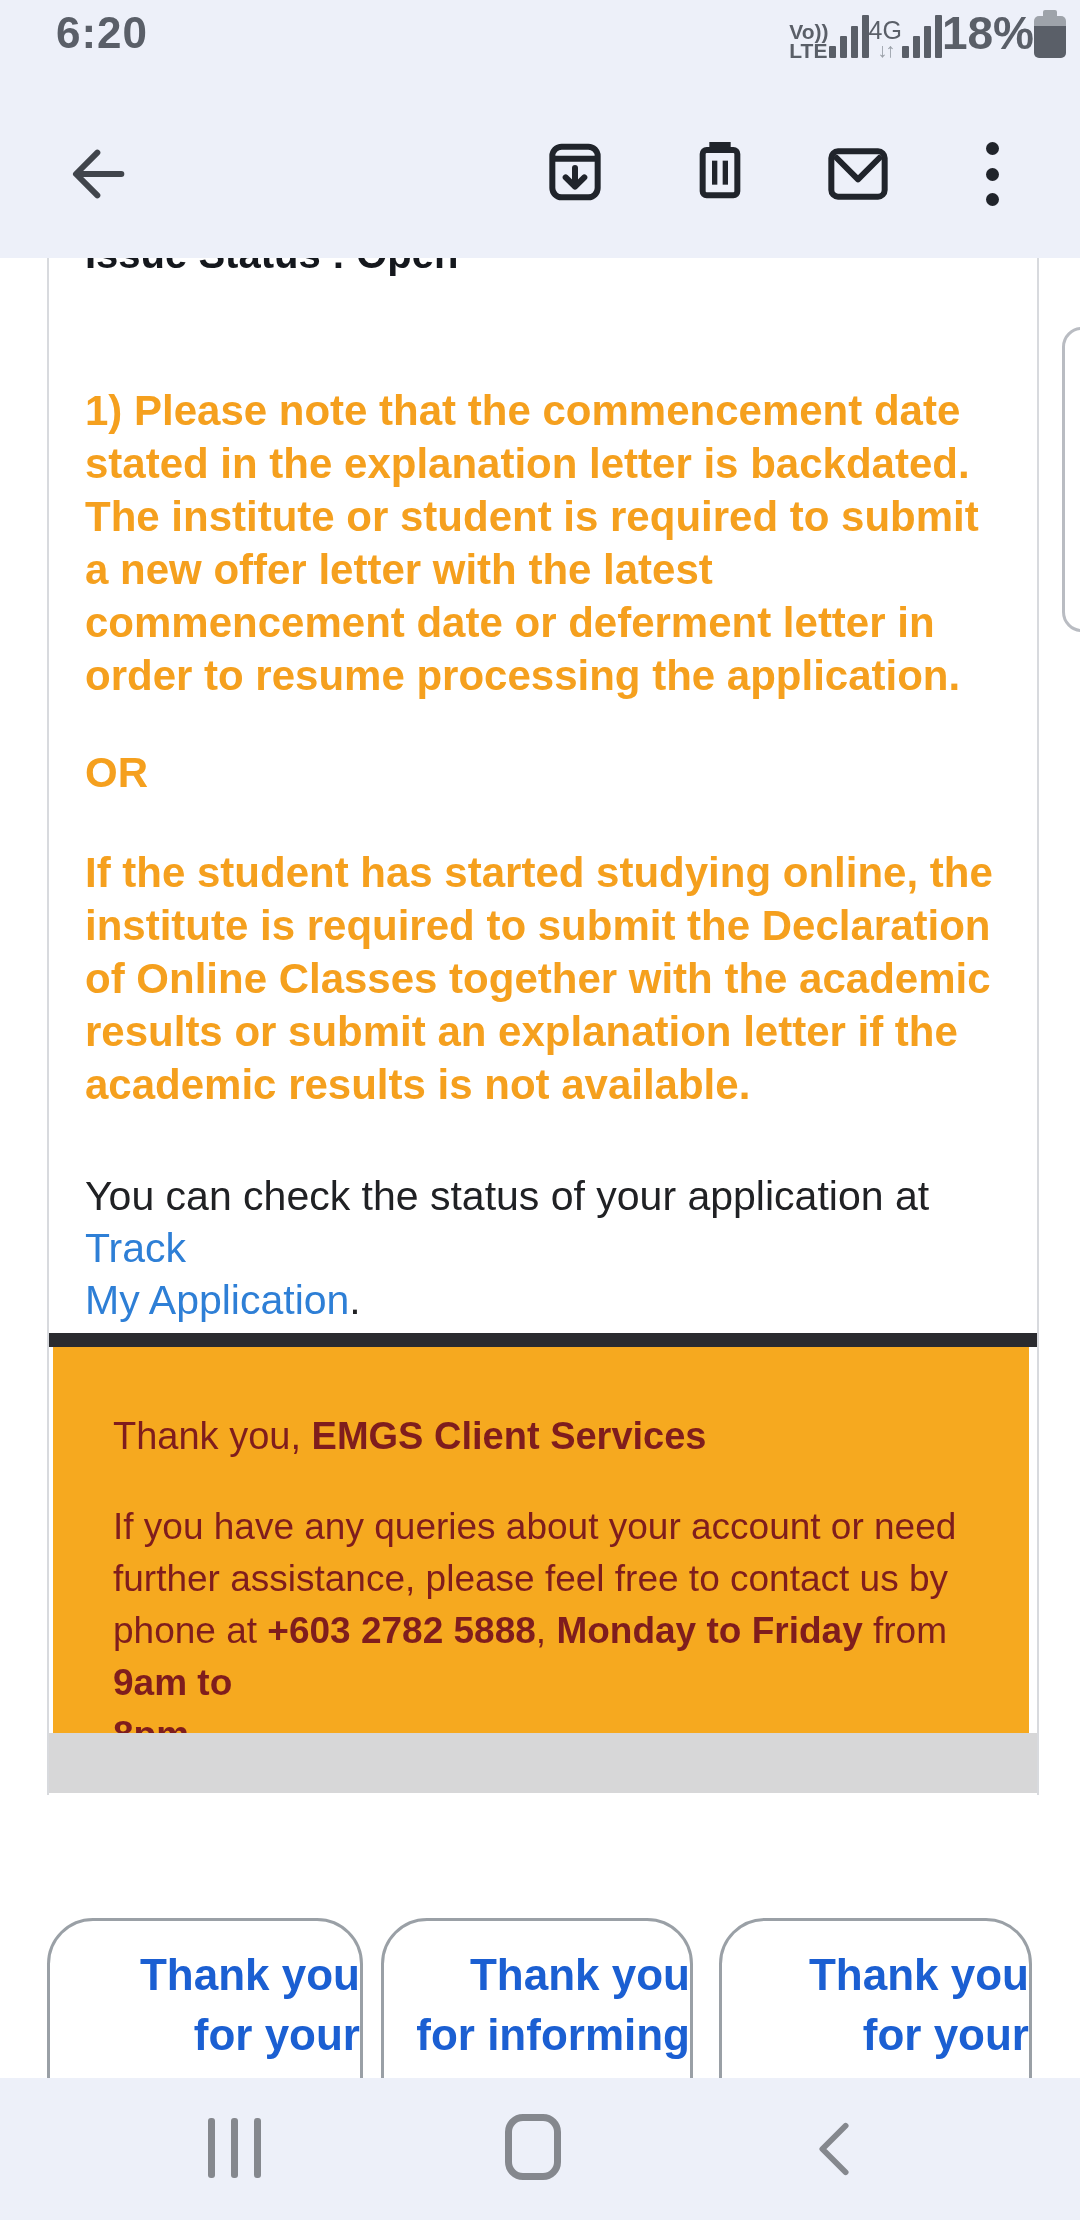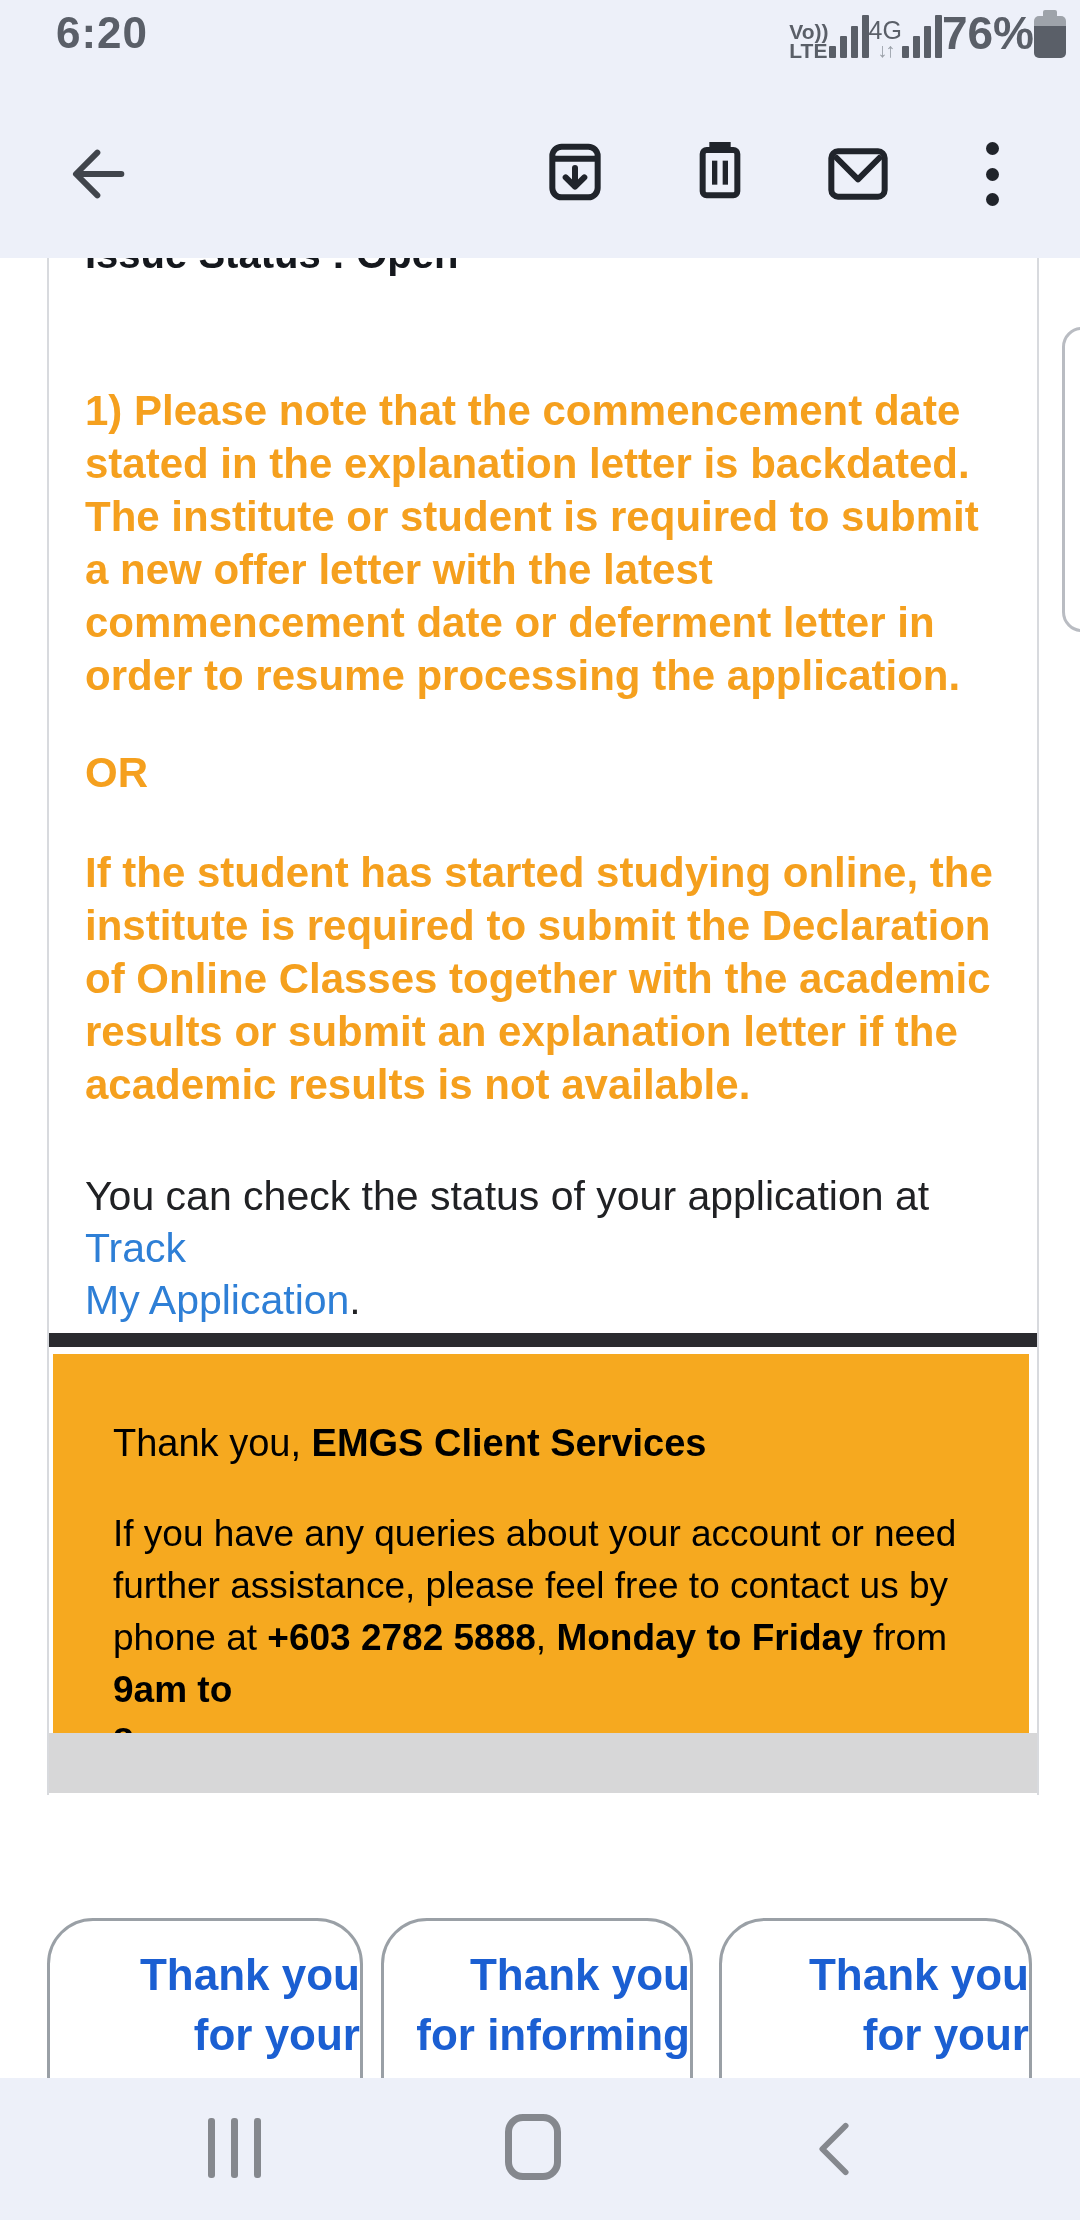--- a/index.html
+++ b/index.html
@@ -54,21 +54,21 @@
         border-left:2px solid var(--card-border);border-right:2px solid var(--card-border);
         overflow:hidden;}
   .clipped-head{left:36px;top:-26px;font-size:40px;font-weight:700;color:#15181D;white-space:nowrap;}
   .orange{color:var(--orange-text);font-weight:700;font-size:42px;line-height:53px;white-space:pre-line;margin-top:26px;}
   .p1{left:36px;top:100px;width:930px;}
   .or{left:36px;top:462px;}
   .p2{left:36px;top:562px;width:930px;}
   .status-line{left:36px;top:912px;width:930px;font-size:41px;line-height:52px;color:#202124;}
   .status-line .link{color:var(--link-blue);}
   .dark-bar{left:0;top:1075px;width:988px;height:14px;background:var(--dark-bar);}
-  .orange-box{left:4px;top:1089px;width:976px;height:386px;background:var(--orange-box);box-sizing:border-box;padding:66px 48px 0 60px;color:#000000;margin-top:7px;}
+  .orange-box{left:4px;top:1089px;width:976px;height:386px;background:var(--orange-box);box-sizing:border-box;padding:66px 48px 0 60px;color:#7f1d1d;}
   .greeting{font-size:38px;line-height:46px;}
   .greeting b{font-weight:700;}
   .contact{margin-top:42px;font-size:37px;line-height:52px;}
   .strip{left:0;top:1475px;width:988px;height:60px;background:var(--strip-gray);}
 
   
   .scroll-pill{left:1062px;top:327px;width:44px;height:305px;background:#fff;border:3px solid #B9BCC2;border-radius:20px;box-sizing:border-box;}
 
   
   .chip{top:1918px;height:240px;background:#fff;border:3px solid #9AA0A6;border-radius:46px;
@@ -106,21 +106,21 @@
     <div class="net4g">
       <div class="g">4G</div>
       <div class="arrows">↓↑</div>
     </div>
     <div class="sigbars">
         <i class="s1"></i>
         <i class="s2"></i>
         <i class="s3"></i>
         <i class="s4"></i>
       </div>
-    <div class="battpct">76%</div>
+    <div class="battpct">18%</div>
     <div class="battery">
         <div class="cap"></div>
         <div class="body"></div>
       </div>
   </div>
 
   <div class="abs tb-icon tb-back">
     <svg width="64" height="64" viewBox="0 0 48 48" fill="none" stroke="#41454C" stroke-width="4.5" stroke-linecap="round" stroke-linejoin="round">
       <line x1="11" y1="24" x2="43" y2="24"></line>
         <polyline points="25,8 9,24 25,40"></polyline>

